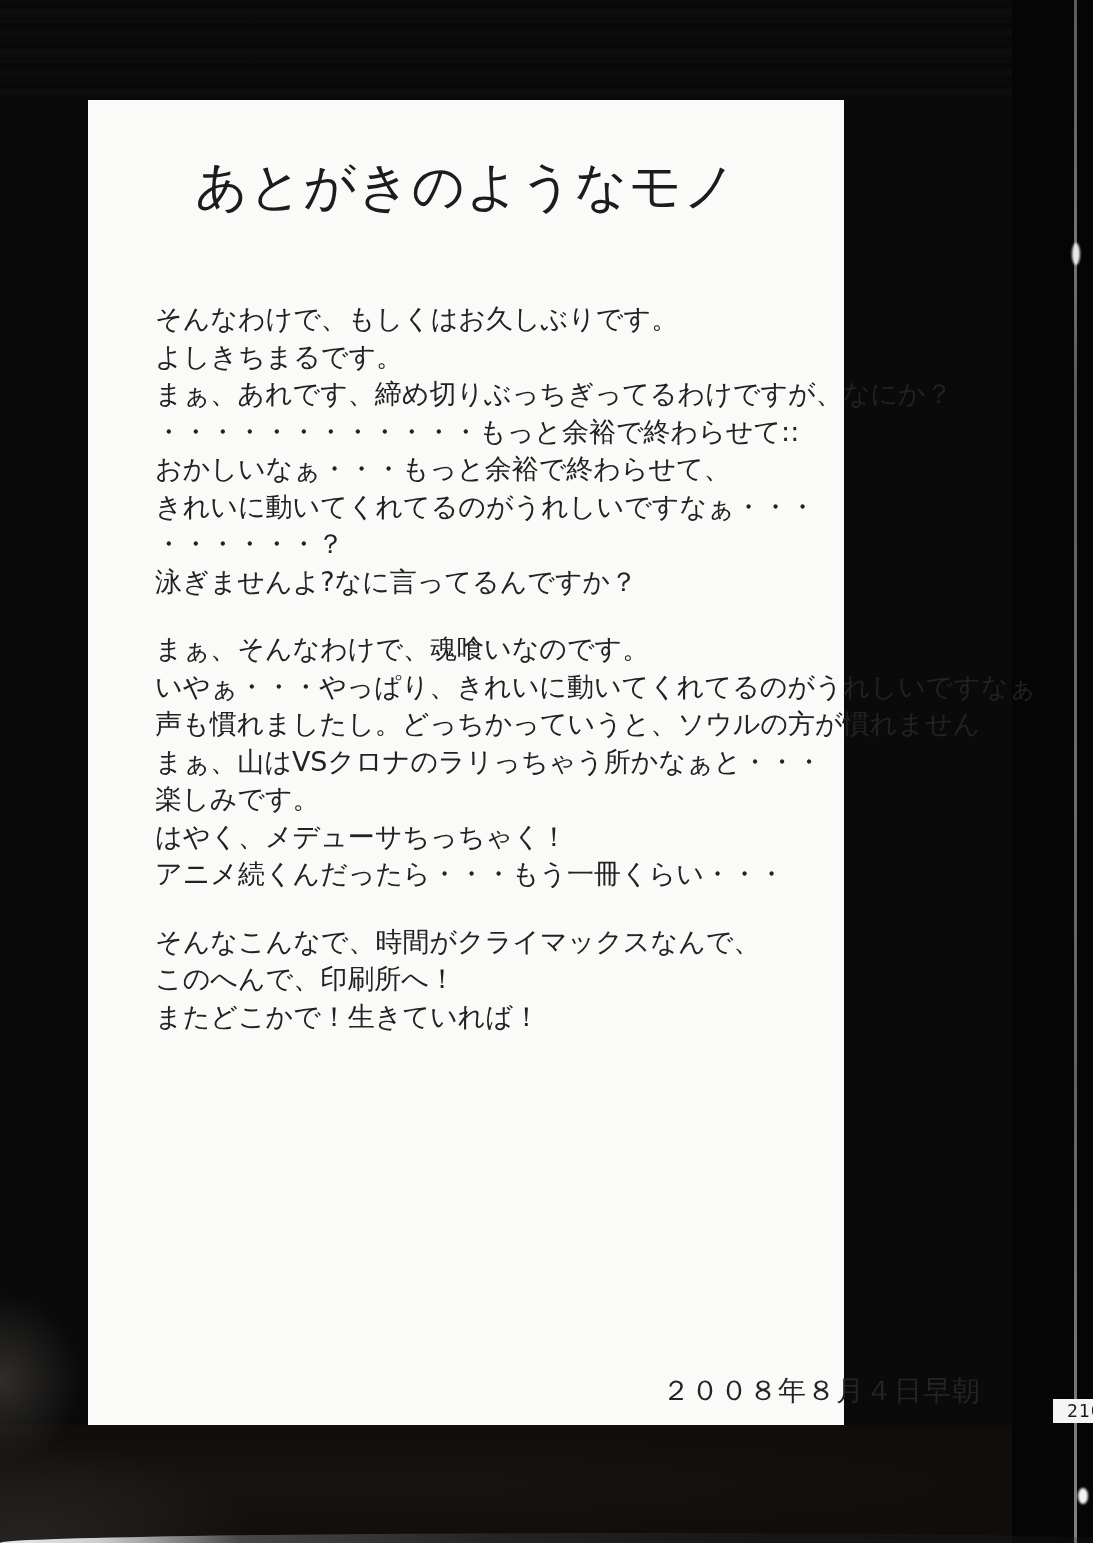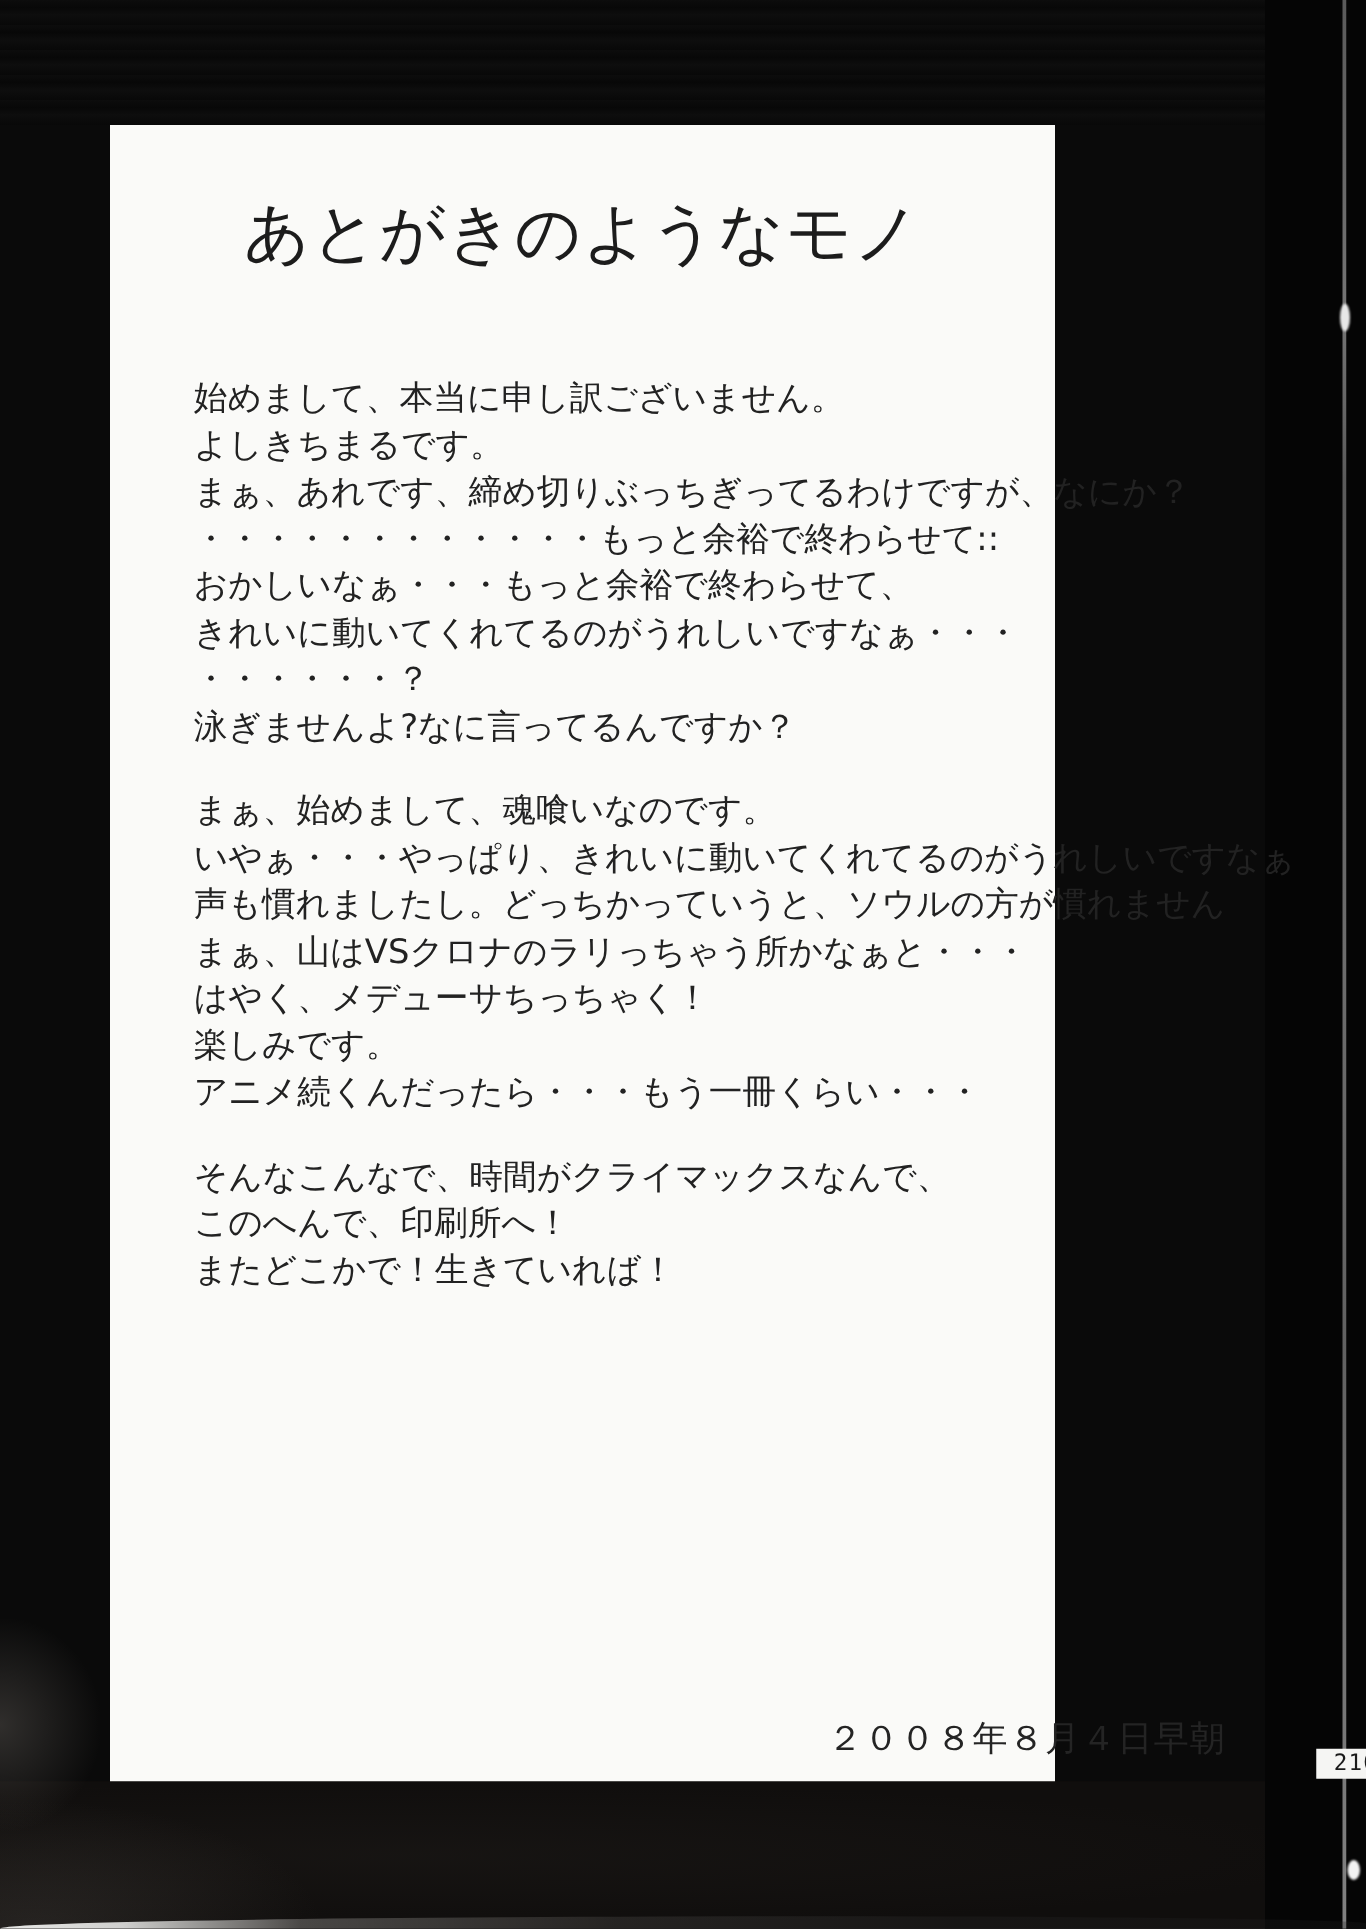--- a/index.html
+++ b/index.html
@@ -111,34 +111,34 @@
 
 <div class="scan">
   <div class="band-top"></div>
   <div class="band-bottom"></div>
   <div class="right-col"></div>
 
   <div class="page">
     <h1 class="title">あとがきのようなモノ</h1>
 
     <div class="body-text">
-      <p class="line">始めまして、本当に申し訳ございません。</p>
+      <p class="line">そんなわけで、もしくはお久しぶりです。</p>
       <p class="line">よしきちまるです。</p>
       <p class="line">まぁ、あれです、締め切りぶっちぎってるわけですが、なにか？</p>
       <p class="line">・・・・・・・・・・・・もっと余裕で終わらせて::</p>
       <p class="line">おかしいなぁ・・・もっと余裕で終わらせて、</p>
       <p class="line">きれいに動いてくれてるのがうれしいですなぁ・・・</p>
       <p class="line">・・・・・・？</p>
       <p class="line">泳ぎませんよ?なに言ってるんですか？</p>
-      <p class="line gap">まぁ、始めまして、魂喰いなのです。</p>
+      <p class="line gap">まぁ、そんなわけで、魂喰いなのです。</p>
       <p class="line">いやぁ・・・やっぱり、きれいに動いてくれてるのがうれしいですなぁ</p>
       <p class="line">声も慣れましたし。どっちかっていうと、ソウルの方が慣れません</p>
       <p class="line">まぁ、山はVSクロナのラリっちゃう所かなぁと・・・</p>
+      <p class="line">楽しみです。</p>
       <p class="line">はやく、メデューサちっちゃく！</p>
-      <p class="line">楽しみです。</p>
       <p class="line">アニメ続くんだったら・・・もう一冊くらい・・・</p>
       <p class="line gap">そんなこんなで、時間がクライマックスなんで、</p>
       <p class="line">このへんで、印刷所へ！</p>
       <p class="line">またどこかで！生きていれば！</p>
     </div>
 
     <div class="date-line">２００８年８月４日早朝</div>
   </div>
 
   <div class="edge-line"></div>

